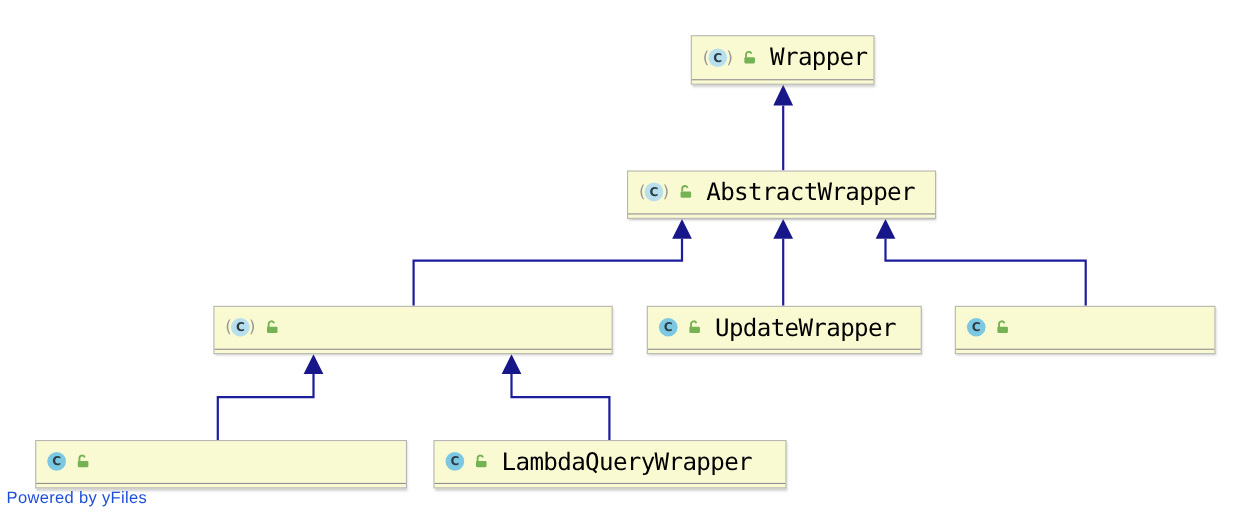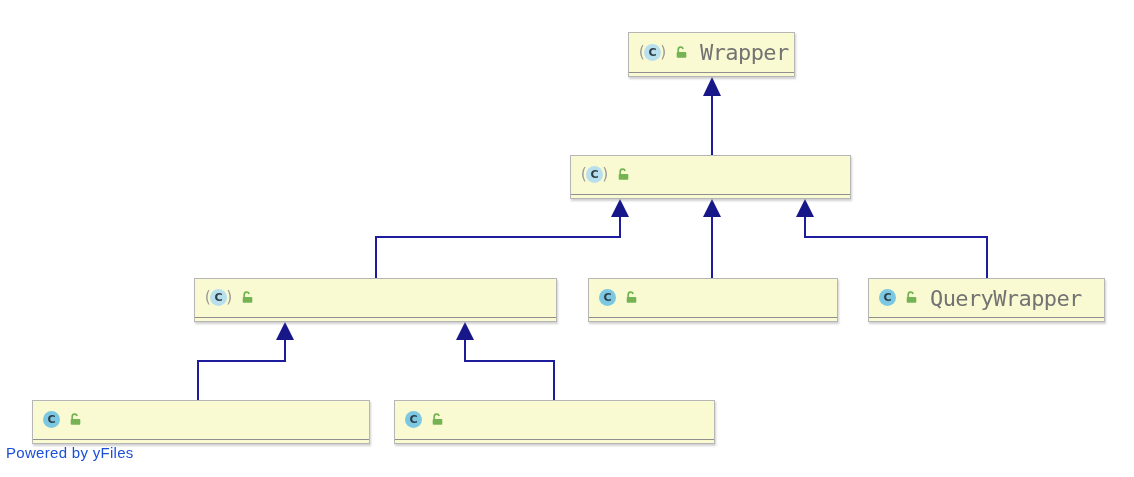--- a/index.html
+++ b/index.html
@@ -27,21 +27,21 @@
   }
   .cball{
     width:17px;height:17px;border-radius:50%;flex:none;
     display:flex;align-items:center;justify-content:center;
     font:bold 11px "DejaVu Sans",sans-serif;color:#2e3e46;
   }
   .abstract .cball{background:#b8dfee;}
   .concrete .cball{background:#7cc8e2;}
   .lock{flex:none;margin:0 12px 0 4px;}
   .label{
-    font:22px "DejaVu Sans Mono",monospace;color:#737373;
+    font:22px "DejaVu Sans Mono",monospace;color:#000000;
     white-space:nowrap;letter-spacing:-0.6px;padding-top:1px;
   }
   .watermark{
     position:absolute;left:6px;top:444px;
     font:15px "Liberation Sans",sans-serif;color:#1d4ed8;
     letter-spacing:0.3px;
   }
 </style>
 </head>
 <body>
@@ -91,20 +91,21 @@
   <div class="node abstract" style="left:570px;top:155px;width:281px;height:44px;">
     <span class="cicon">
       <span class="paren">(</span>
         <span class="cball">C</span>
         <span class="paren">)</span>
     </span>
     <svg class="lock" width="13" height="13" viewBox="0 0 13 13">
       <path d="M3.2 6.2 V3.6 A2.5 2.5 0 0 1 8.1 2.9" fill="none" stroke="#74b254" stroke-width="1.7"></path>
       <rect x="1.7" y="6" width="9.6" height="5.7" rx="1" fill="#74b254"></rect>
     </svg>
+    <span class="label">AbstractWrapper</span>
   </div>
 
   <div class="node abstract" style="left:194px;top:278px;width:363px;height:44px;">
     <span class="cicon">
       <span class="paren">(</span>
         <span class="cball">C</span>
         <span class="paren">)</span>
     </span>
     <svg class="lock" width="13" height="13" viewBox="0 0 13 13">
       <path d="M3.2 6.2 V3.6 A2.5 2.5 0 0 1 8.1 2.9" fill="none" stroke="#74b254" stroke-width="1.7"></path>
@@ -113,47 +114,48 @@
   </div>
 
   <div class="node concrete" style="left:588px;top:278px;width:250px;height:44px;">
     <span class="cicon">
       <span class="cball">C</span>
     </span>
     <svg class="lock" width="13" height="13" viewBox="0 0 13 13">
       <path d="M3.2 6.2 V3.6 A2.5 2.5 0 0 1 8.1 2.9" fill="none" stroke="#74b254" stroke-width="1.7"></path>
       <rect x="1.7" y="6" width="9.6" height="5.7" rx="1" fill="#74b254"></rect>
     </svg>
+    <span class="label">UpdateWrapper</span>
   </div>
 
   <div class="node concrete" style="left:868px;top:278px;width:237px;height:44px;">
     <span class="cicon">
       <span class="cball">C</span>
     </span>
     <svg class="lock" width="13" height="13" viewBox="0 0 13 13">
       <path d="M3.2 6.2 V3.6 A2.5 2.5 0 0 1 8.1 2.9" fill="none" stroke="#74b254" stroke-width="1.7"></path>
       <rect x="1.7" y="6" width="9.6" height="5.7" rx="1" fill="#74b254"></rect>
     </svg>
-    <span class="label">QueryWrapper</span>
   </div>
 
   <div class="node concrete" style="left:32px;top:400px;width:338px;height:44px;">
     <span class="cicon">
       <span class="cball">C</span>
     </span>
     <svg class="lock" width="13" height="13" viewBox="0 0 13 13">
       <path d="M3.2 6.2 V3.6 A2.5 2.5 0 0 1 8.1 2.9" fill="none" stroke="#74b254" stroke-width="1.7"></path>
       <rect x="1.7" y="6" width="9.6" height="5.7" rx="1" fill="#74b254"></rect>
     </svg>
   </div>
 
   <div class="node concrete" style="left:394px;top:400px;width:321px;height:44px;">
     <span class="cicon">
       <span class="cball">C</span>
     </span>
     <svg class="lock" width="13" height="13" viewBox="0 0 13 13">
       <path d="M3.2 6.2 V3.6 A2.5 2.5 0 0 1 8.1 2.9" fill="none" stroke="#74b254" stroke-width="1.7"></path>
       <rect x="1.7" y="6" width="9.6" height="5.7" rx="1" fill="#74b254"></rect>
     </svg>
+    <span class="label">LambdaQueryWrapper</span>
   </div>
 
   <div class="watermark">Powered by yFiles</div>
 </div>
 
 </body></html>

